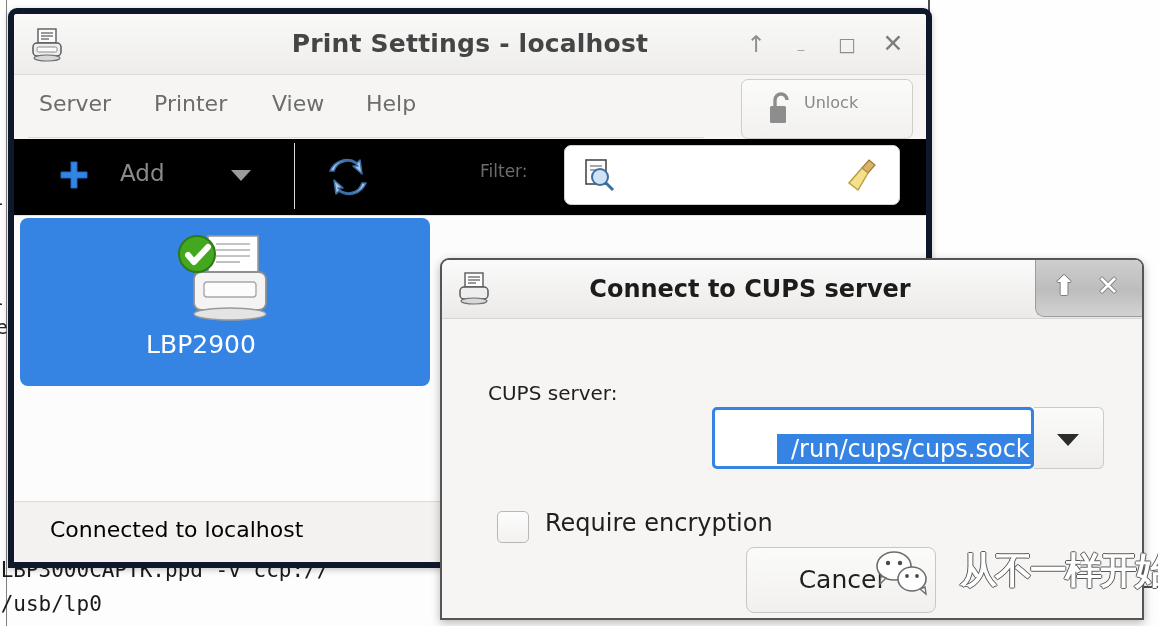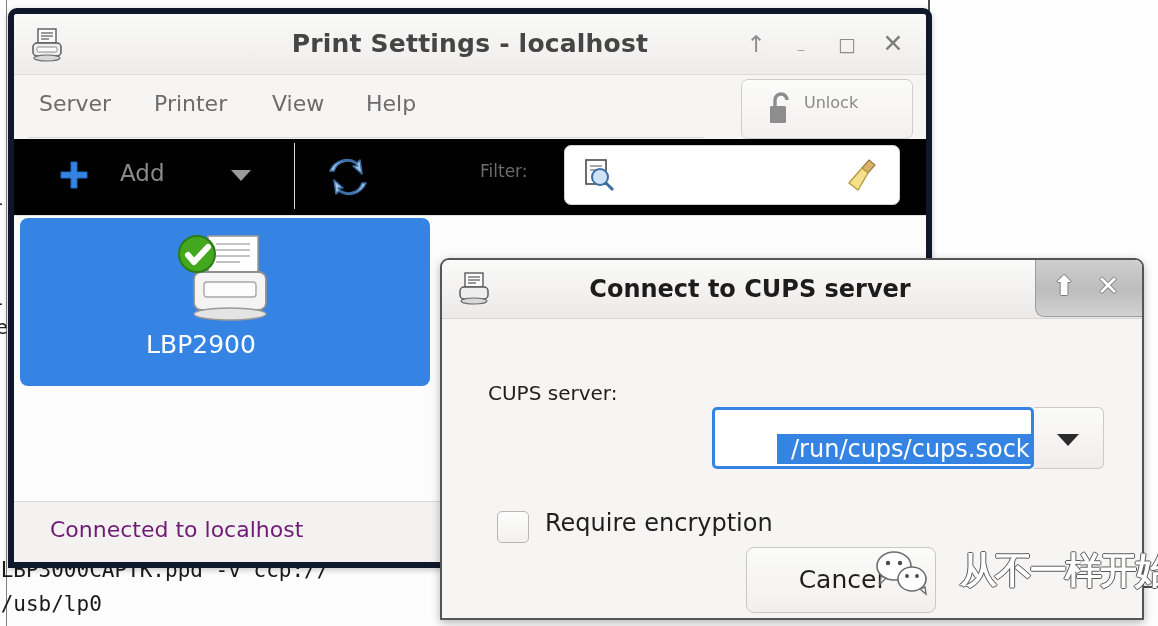--- a/index.html
+++ b/index.html
@@ -303,21 +303,21 @@
     width: 912px;
     height: 60px;
     background: #f3f2f0;
     border-top: 1px solid #dcdad6;
   }
   #status-text {
     position: absolute;
     left: 36px;
     top: 15px;
     font-size: 22px;
-    color: #701a75;
+    color: #000000;
   }
 
   
   #cups-dialog {
     position: absolute;
     left: 440px;
     top: 258px;
     width: 700px;
     height: 358px;
     background: #f6f5f4;

